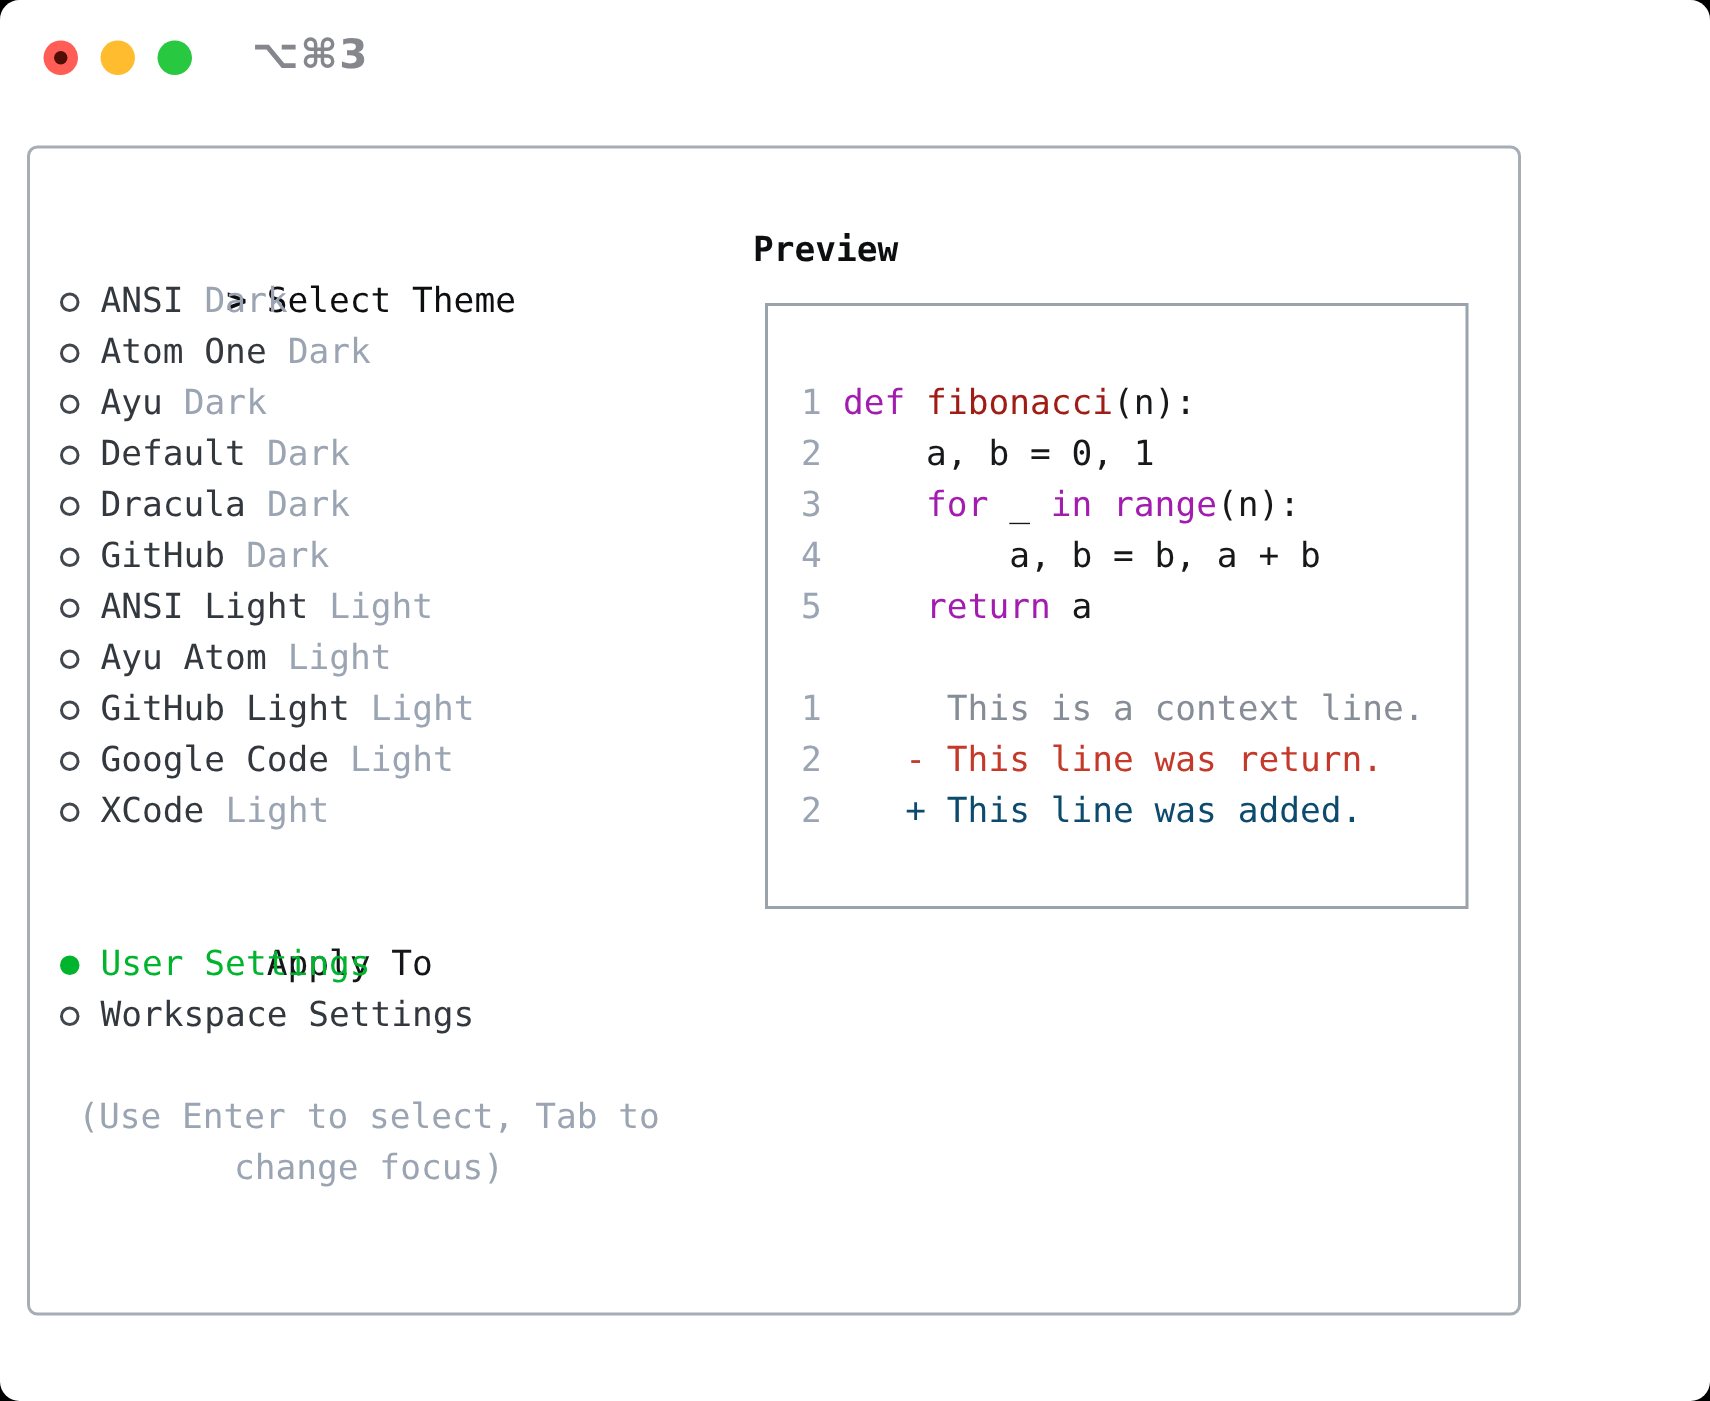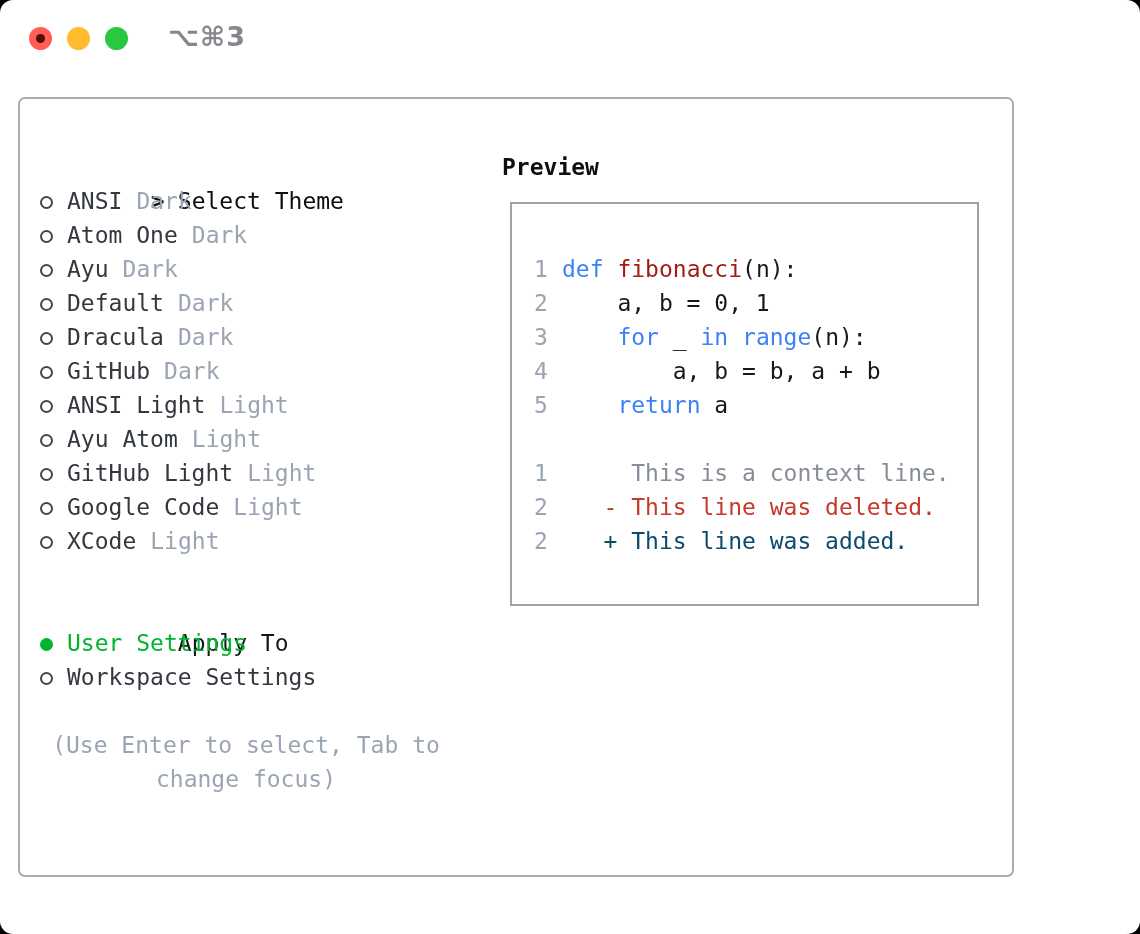--- a/index.html
+++ b/index.html
@@ -40,21 +40,21 @@
   .hint{margin-top:34px;width:412px;color:#9aa4b2;white-space:normal;text-align:center;}
 
   
   .preview-title{position:absolute;left:482px;top:51px;font-size:23px;
                  line-height:34px;font-weight:bold;color:#0d0e10;text-align:right;}
   .preview-box{position:absolute;left:490px;top:103px;width:443px;height:352px;
                border:2px solid #9aa2ab;padding:48px 0 0 22px;overflow:hidden;}
   .cline{display:block;white-space:pre;height:34px;line-height:34px;font-size:23px;}
   .ln{display:inline-block;width:28px;color:#9aa4b2;}
   .tk-pl{color:#17181a;}
-  .tk-kw{color:#3b82f6;}
+  .tk-kw{color:#a21caf;}
   .tk-fn{color:#a01d16;}
   .tk-ctx{color:#868d96;}
   .tk-del{color:#c5392a;}
   .tk-add{color:#0c4a6e;}
 </style>
 </head>
 <body>
 
 <div class="window">
 
@@ -96,18 +96,18 @@
 
     <div class="preview-title">Preview</div>
     <div class="preview-box">
         <div class="cline"><span class="ln">1</span><span class="tk-kw">def</span><span class="tk-pl"> </span><span class="tk-fn">fibonacci</span><span class="tk-pl">(n):</span></div>
         <div class="cline"><span class="ln">2</span><span class="tk-pl">    a, b = 0, 1</span></div>
         <div class="cline"><span class="ln">3</span><span class="tk-pl">    </span><span class="tk-kw">for</span><span class="tk-pl"> _ </span><span class="tk-kw">in</span><span class="tk-pl"> </span><span class="tk-kw">range</span><span class="tk-pl">(n):</span></div>
         <div class="cline"><span class="ln">4</span><span class="tk-pl">        a, b = b, a + b</span></div>
         <div class="cline"><span class="ln">5</span><span class="tk-pl">    </span><span class="tk-kw">return</span><span class="tk-pl"> a</span></div>
         <div class="cline"><span class="ln"></span></div>
         <div class="cline"><span class="ln">1</span><span class="tk-ctx">     This is a context line.</span></div>
-        <div class="cline"><span class="ln">2</span><span class="tk-del">   - This line was deleted.</span></div>
+        <div class="cline"><span class="ln">2</span><span class="tk-del">   - This line was return.</span></div>
         <div class="cline"><span class="ln">2</span><span class="tk-add">   + This line was added.</span></div>
       </div>
 
   </div>
 </div>
 
 </body></html>

